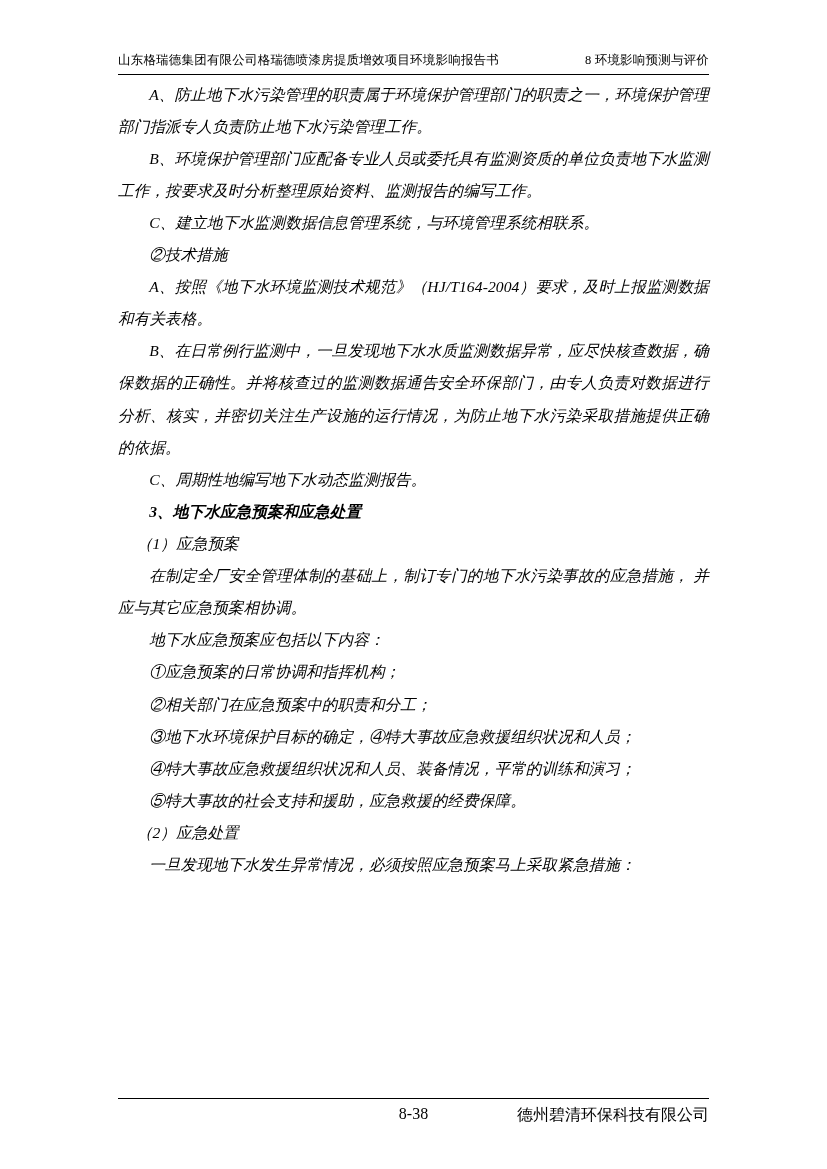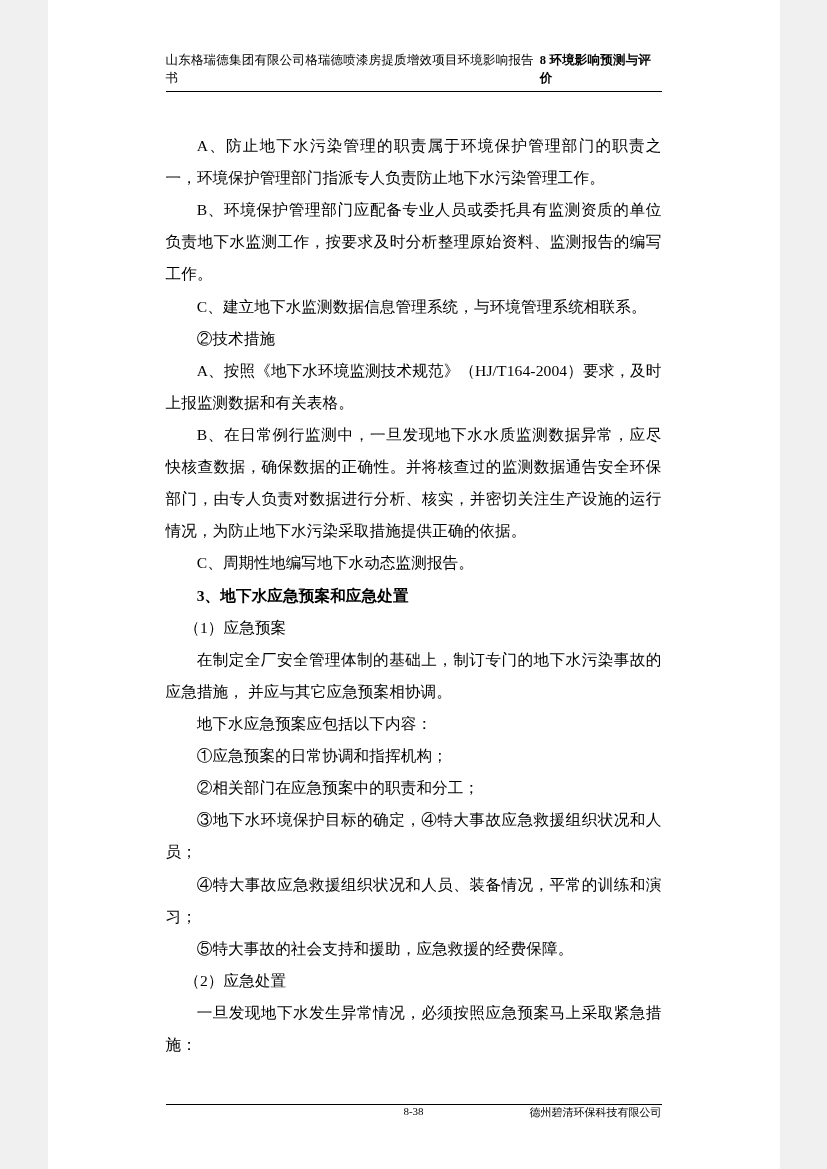--- a/index.html
+++ b/index.html
@@ -2,21 +2,21 @@
 <html><head>
 <meta charset="utf-8">
 <style>
   html, body {
     margin: 0;
     padding: 0;
     background: #f0f0f0;
   }
   .page {
     position: relative;
-    width: 732px;
+    width: 827px;
     height: 1169px;
     background: #ffffff;
     margin: 0 auto;
     box-sizing: border-box;
     font-family: "Liberation Serif", "DejaVu Serif", serif;
     color: #000000;
     overflow: hidden;
   }
   .content {
     position: absolute;
@@ -31,51 +31,52 @@
     font-size: 12.5px;
     line-height: 1.4;
     padding-bottom: 4px;
     border-bottom: 1.3px solid #000;
   }
   .header-left {
     letter-spacing: 0.2px;
   }
   .header-right {
     letter-spacing: 0.2px;
-    font-weight: bold;
+    font-weight: normal;
   }
   .body-text {
-    margin-top: 38px;
+    margin-top: 4px;
     font-size: 15.6px;
     line-height: 2.06;
     text-align: justify;
     text-justify: inter-ideograph;
     letter-spacing: 0.1px;
+    font-style: italic;
   }
   .p {
     margin: 0;
     text-indent: 2em;
   }
   .p-bold {
     margin: 0;
     text-indent: 2em;
     font-weight: bold;
   }
   .p-paren {
     margin: 0;
     text-indent: 1.2em;
   }
   .footer {
     position: absolute;
     left: 118px;
     right: 118px;
     bottom: 46px;
     border-top: 1.3px solid #000;
-    padding-top: 0;
-    font-size: 11px;
+    padding-top: 6px;
+    font-size: 16px;
     text-align: right;
   }
   .footer-row {
     position: relative;
     height: 18px;
   }
   .footer-page {
     position: absolute;
     left: 50%;
     transform: translateX(-50%);

